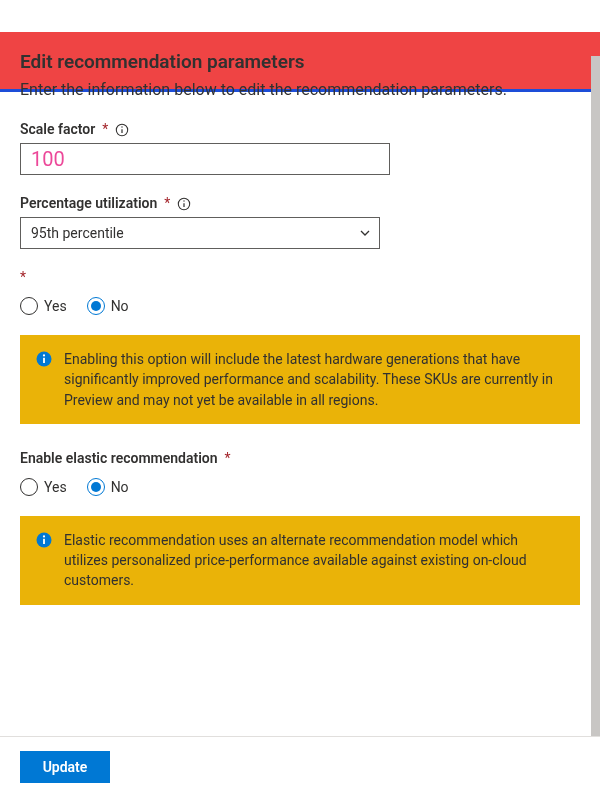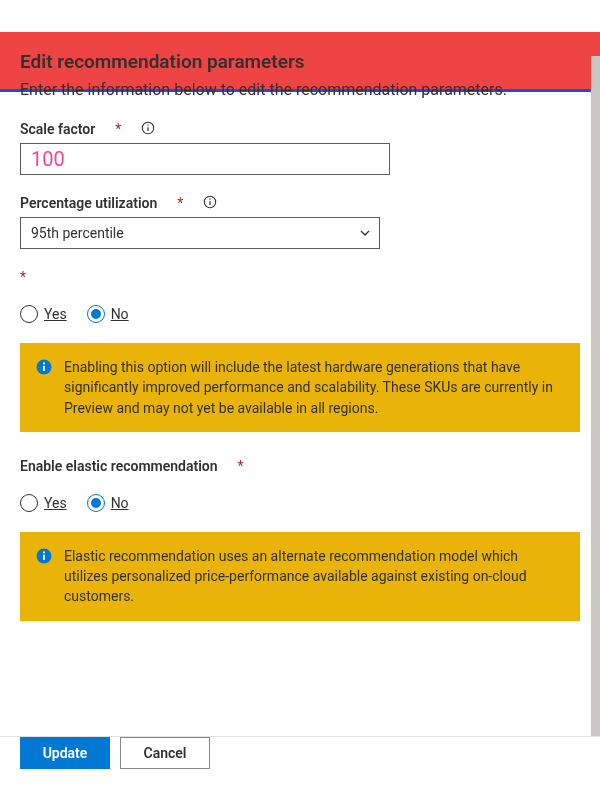--- a/index.html
+++ b/index.html
@@ -48,22 +48,22 @@
     .intro {
       margin-bottom: 22px;
       font-size: 16px;
       color: #323130;
     }
     .field {
       margin-bottom: 20px;
     }
     .field-label-row {
       display: flex;
-      align-items: flex-start;
-      gap: 20px;
+      align-items: flex-end;
+      gap: 7px;
       margin-bottom: 6px;
       font-weight: 600;
       font-size: 14px;
       color: #323130;
     }
     .required {
       color: #a4262c;
       font-weight: 400;
     }
     .info-icon {
@@ -113,22 +113,21 @@
       width: 12px;
       height: 12px;
       display: flex;
       align-items: center;
       justify-content: center;
     }
     .radio-row {
       display: flex;
       gap: 20px;
       align-items: flex-end;
-      margin-top: 20px;
-      text-decoration: underline;
+      margin-top: 12px;
     }
     .radio-item {
       display: flex;
       align-items: center;
       gap: 6px;
       cursor: pointer;
     }
     .radio-circle {
       width: 18px;
       height: 18px;
@@ -180,21 +179,21 @@
       margin-top: 26px;
     }
     .footer {
       position: absolute;
       bottom: 0;
       left: 0;
       right: 0;
       height: 60px;
       border-top: 1px solid #e1dfdd;
       display: flex;
-      align-items: flex-start;
+      align-items: center;
       padding: 0 20px;
       gap: 10px;
       background: #fff;
     }
     .btn {
       height: 32px;
       min-width: 90px;
       padding: 0 18px;
       font-size: 14px;
       font-family: inherit;
@@ -310,14 +309,13 @@
       <div class="info-box-text">Elastic recommendation uses an alternate recommendation model which utilizes personalized price-performance available against existing on-cloud customers.</div>
     </div>
   </div>
 
 </div>
 
 <div class="scrollbar-fake"></div>
 
 <div class="footer">
   <button class="btn btn-primary">Update</button>
-  <button class="btn">Cancel</button>
 </div>
 
 </body></html>

